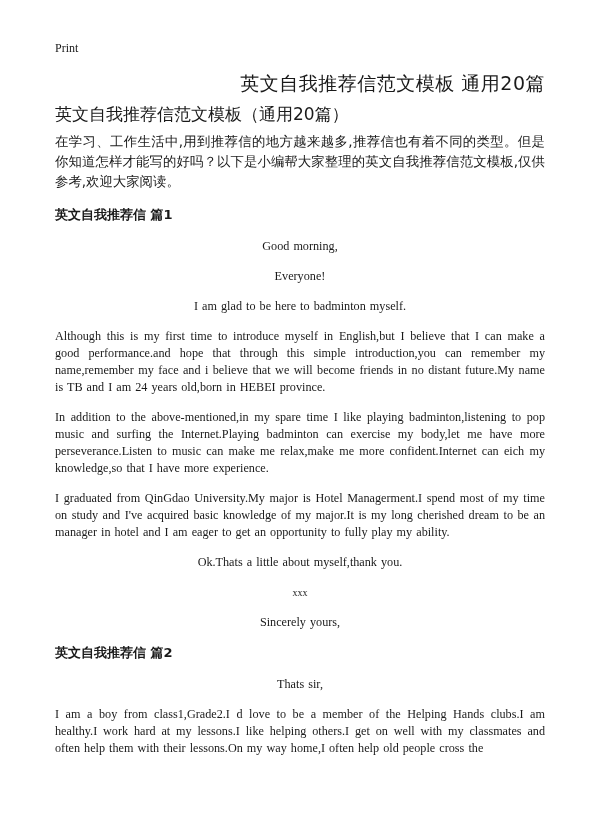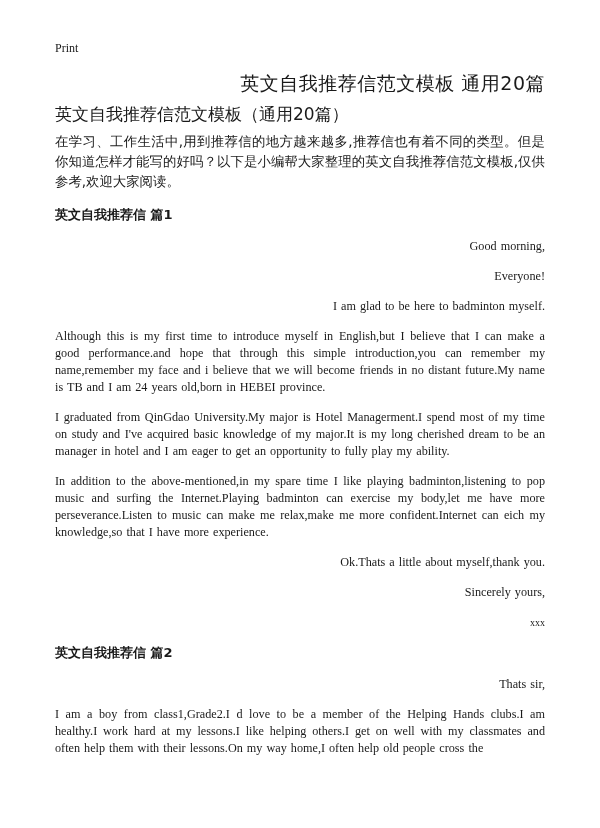--- a/index.html
+++ b/index.html
@@ -56,21 +56,21 @@
       margin: 0 0 14px 0;
     }
     .para {
       font-size: 12.2px;
       line-height: 17px;
       margin: 0 0 13px 0;
       text-align: justify;
       word-spacing: 1px;
     }
     .para.short {
-      text-align: right;
+      text-align: center;
     }
     .para.small {
       font-size: 10px;
     }
   </style>
 </head>
 <body>
 
 <div class="page">
   <div class="print-label">Print</div>
@@ -78,25 +78,25 @@
   <h1 class="doc-title">英文自我推荐信范文模板 通用20篇</h1>
   <div class="doc-subtitle">英文自我推荐信范文模板（通用20篇）</div>
   <p class="intro">在学习、工作生活中,用到推荐信的地方越来越多,推荐信也有着不同的类型。但是你知道怎样才能写的好吗？以下是小编帮大家整理的英文自我推荐信范文模板,仅供参考,欢迎大家阅读。</p>
 
   <section>
     <h2 class="section-heading">英文自我推荐信 篇1</h2>
     <p class="para short">Good morning,</p>
     <p class="para short">Everyone!</p>
     <p class="para short">I am glad to be here to badminton  myself.</p>
     <p class="para">Although  this  is my  first  time  to introduce  myself  in  English,but   I believe  that I can make a good performance.and  hope that through  this  simple  introduction,you   can remember  my name,remember  my face  and i believe  that we will  become friends  in no distant future.My  name  is  TB and I am 24 years  old,born  in  HEBEI  province.</p>
+    <p class="para">In addition  to the  above-mentioned,in   my  spare time  I like  playing  badminton,listening    to pop music  and surfing  the Internet.Playing   badminton  can exercise  my body,let  me have more  perseverance.Listen  to music  can make me relax,make  me more confident.Internet can eich  my knowledge,so  that I have  more  experience.</p>
     <p class="para">I graduated  from  QinGdao  University.My   major is  Hotel  Managerment.I   spend most  of my time  on study  and I've acquired  basic  knowledge  of my major.It  is  my  long  cherished dream to be an manager  in  hotel  and I am eager to get an opportunity  to fully  play  my ability.</p>
-    <p class="para">In addition  to the  above-mentioned,in   my  spare time  I like  playing  badminton,listening    to pop music  and surfing  the Internet.Playing   badminton  can exercise  my body,let  me have more  perseverance.Listen  to music  can make me relax,make  me more confident.Internet can eich  my knowledge,so  that I have  more  experience.</p>
     <p class="para short">Ok.Thats  a little   about myself,thank   you.</p>
+    <p class="para short small">xxx</p>
     <p class="para short">Sincerely   yours,</p>
-    <p class="para short small">xxx</p>
   </section>
 
   <section>
     <h2 class="section-heading">英文自我推荐信 篇2</h2>
     <p class="para short">Thats sir,</p>
     <p class="para">I am a boy from  class1,Grade2.I  d love  to be a member  of the Helping  Hands clubs.I  am healthy.I  work hard at my  lessons.I  like  helping  others.I  get on well  with  my classmates and often  help  them  with  their  lessons.On  my  way home,I  often  help  old  people  cross the</p>
   </section>
 </div>
 
 </body></html>

